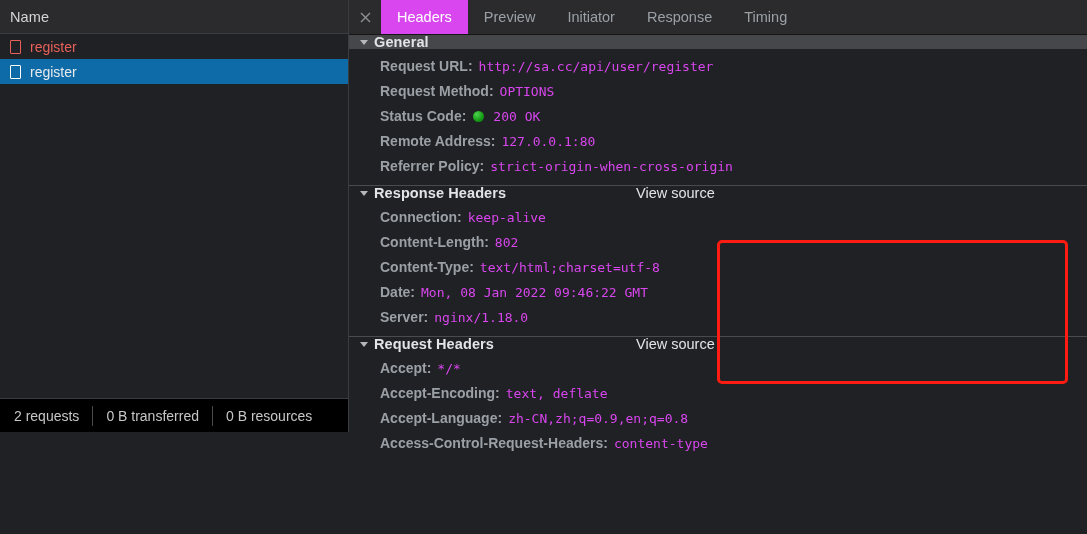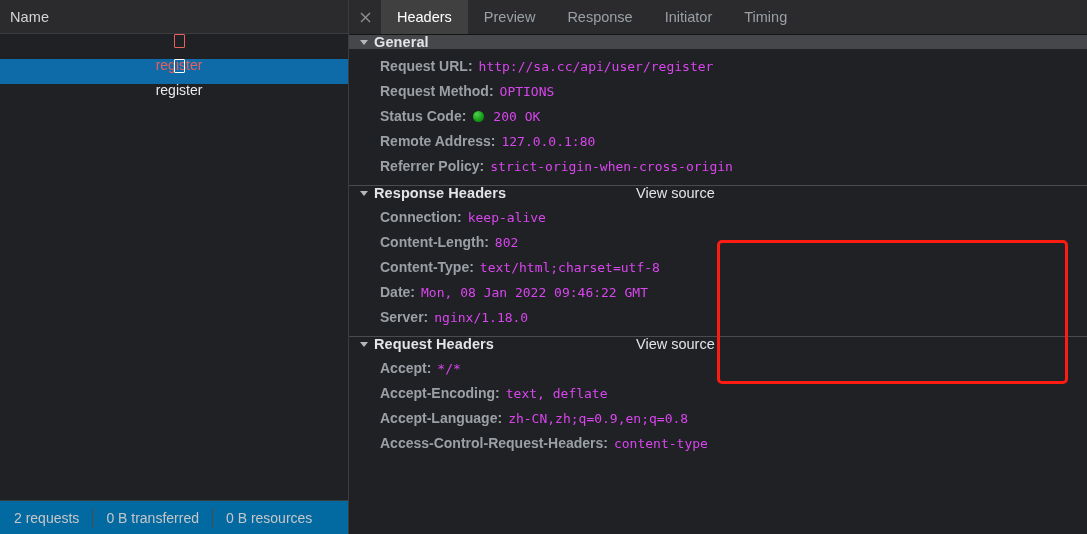--- a/index.html
+++ b/index.html
@@ -6,56 +6,56 @@
   html,body {
     width:1087px; height:534px;
     background:#202124;
     font-family:"Liberation Sans", sans-serif;
     overflow:hidden;
   }
   #app { position:relative; width:1087px; height:534px; display:flex; }
 
   
   #left-panel {
-    width:349px; height:534px;
+    width:349px; height:432px;
     background:#202124;
     border-right:1px solid #3b3c3f;
     display:flex; flex-direction:column;
     position:relative;
   }
   #name-header {
     height:34px; flex:0 0 34px;
     background:#2b2b2d;
     border-bottom:1px solid #3b3c3f;
     display:flex; align-items:center;
     padding-left:10px;
   }
   #name-header .hdr-text {
     color:#d5d5d5; font-size:14.5px; letter-spacing:.1px;
   }
   #request-list { flex:1 1 auto; overflow:hidden; }
   .req-row {
     height:25px; display:flex; align-items:center;
-    padding-left:10px; gap:9px; font-size:14px;flex-direction:column;
+    padding-left:10px; gap:9px; font-size:14px;
   }
   .req-row.failed .req-label { color:#e8605a; }
   .req-row.failed .doc-icon { border-color:#e8605a; }
   .req-row.selected { background:#0f6ba8; }
   .req-row.selected .req-label { color:#e8eaed; }
   .req-row.selected .doc-icon { border-color:#ffffff; }
   .doc-icon {
     width:11px; height:14px;
     border:1.6px solid #9aa0a6; border-radius:1px;
     background:transparent; flex:0 0 auto;
   }
   .req-label { white-space:nowrap; }
 
   #status-bar {
     height:34px; flex:0 0 34px;
-    background:#0369a1;
+    background:#000000;
     border-top:1px solid #3b3c3f;
     display:flex; align-items:center;
     font-size:14px; color:#c7c7c7;
   }
   #status-bar .stat {
     padding:0 13px; height:20px; display:flex; align-items:center;
     border-right:1px solid #4a4b4e; white-space:nowrap;
   }
   #status-bar .stat:first-child { padding-left:14px; }
   #status-bar .stat:last-child { border-right:none; }
@@ -74,21 +74,21 @@
     display:flex; align-items:stretch;
   }
   #close-btn {
     width:32px; display:flex; align-items:center; justify-content:center;
     color:#8a8d91; font-size:16px; line-height:1;
   }
   .tab {
     display:flex; align-items:center; padding:0 16px;
     color:#9aa0a6; font-size:14.5px; white-space:nowrap;
   }
-  .tab.active { background:#404040; color:#ffffff; }
+  .tab.active { background:#d946ef; color:#ffffff; }
 
   #panes { flex:1 1 auto; overflow:hidden; }
 
   .section { background:#202124; }
   .section-head {
     height:14px; display:flex; align-items:center;
     padding-left:11px; position:relative;
   }
   .section.shaded .section-head { background:#46474a; }
   .section + .section { border-top:1px solid #4a4b4e; }
@@ -186,24 +186,24 @@
           <line x1="10" y1="1" x2="1" y2="10" stroke="#8a8d91" stroke-width="1.4"></line>
         </svg>
       </div>
       <div class="tab active">
         <span>Headers</span>
       </div>
       <div class="tab">
         <span>Preview</span>
       </div>
       <div class="tab">
+        <span>Initiator</span>
+      </div>
+      <div class="tab">
         <span>Response</span>
-      </div>
-      <div class="tab">
-        <span>Initiator</span>
       </div>
       <div class="tab">
         <span>Timing</span>
       </div>
     </div>
 
     <div id="panes">
 
       <div class="section shaded">
         <div class="section-head">

